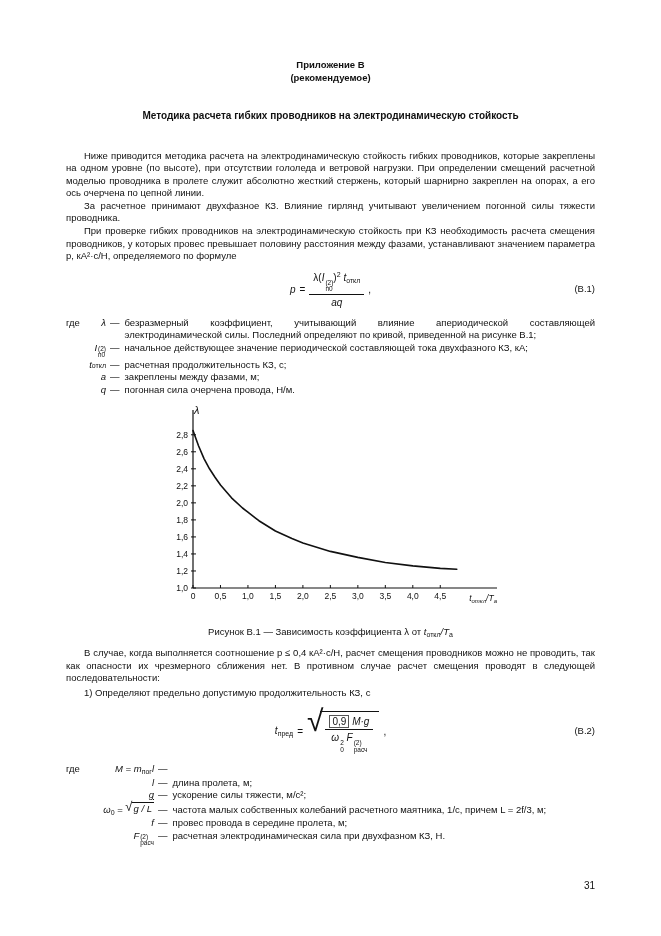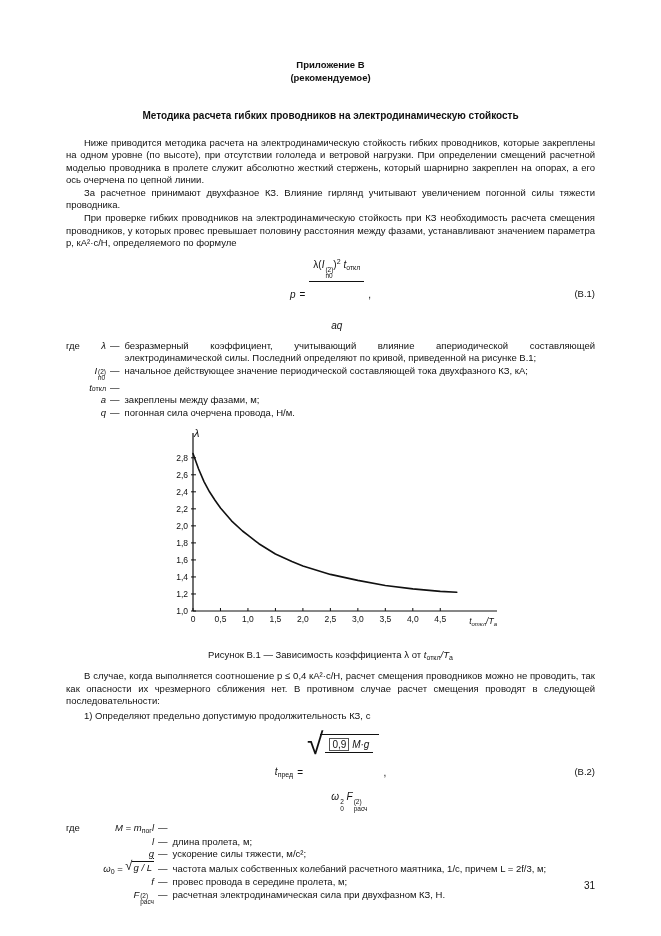--- a/index.html
+++ b/index.html
@@ -4,31 +4,31 @@
 <style>
   * { margin:0; padding:0; box-sizing:border-box; }
   html,body { background:#ffffff; }
   .page {
     width:661px; height:936px; background:#fff; position:relative;
     font-family:"Liberation Sans", sans-serif; font-size:9.5px; line-height:1.32; color:#111;
     padding:58px 66px 40px 66px; overflow:hidden;
   }
   .header { text-align:right; font-weight:bold; font-size:10px; margin-bottom:26px; }
   .appendix { text-align:center; font-weight:bold; font-size:9.5px; line-height:1.4; margin-bottom:24px; }
-  .title { text-align:center; font-weight:bold; font-size:10px; margin-bottom:15px; }
+  .title { text-align:center; font-weight:bold; font-size:10px; margin-bottom:28px; }
   p.body { text-align:justify; text-indent:18px; }
   i { font-style:italic; }
   sub, sup { font-size:7px; }
   sub { vertical-align:-2px; } sup { vertical-align:4px; }
   .ss { display:inline-flex; flex-direction:column; align-items:flex-start; font-size:6.5px; line-height:6.5px; vertical-align:-4px; margin-left:1px; }
   .ss span { display:block; }
   
   .formula-row { position:relative; text-align:center; margin:7px 0 8px 0; }
   .formula { display:inline-flex; align-items:center; gap:4px; font-size:10px; }
-  .frac { display:inline-flex; flex-direction:column; text-align:center; vertical-align:middle;gap:36px; }
+  .frac { display:inline-flex; flex-direction:column; text-align:center; vertical-align:middle; }
   .frac .num { border-bottom:1px solid #111; padding:0 4px 1px 4px; }
   .frac .den { padding-top:1px; }
   .ftag { position:absolute; right:0; top:50%; transform:translateY(-50%); }
   .radical { display:inline-flex; align-items:flex-start; vertical-align:middle; }
   .rsign { font-size:30px; line-height:1; font-weight:200; margin-right:-3px; transform:translateY(-3px); }
   .rbody { border-top:1.2px solid #111; padding:3px 6px 0 5px; margin-top:2px; }
   .boxed { border:1px solid #555; padding:0 2px; }
   .und { text-decoration:underline; }
   
   .where { margin:2px 0 4px 0; }
@@ -101,20 +101,21 @@
         </span>
       <span class="wdash">—</span>
       <span class="wtext">начальное действующее значение периодической составляющей тока двухфазного КЗ, кА;</span>
     </div>
     <div class="witem">
       <span class="wterm">
           <i>t</i>
           <sub>откл</sub>
         </span>
       <span class="wdash">—</span>
+      <span class="wtext">расчетная продолжительность КЗ, с;</span>
     </div>
     <div class="witem">
       <span class="wterm">
           <i>a</i>
         </span>
       <span class="wdash">—</span>
       <span class="wtext">закреплены между фазами, м;</span>
     </div>
     <div class="witem">
       <span class="wterm">

